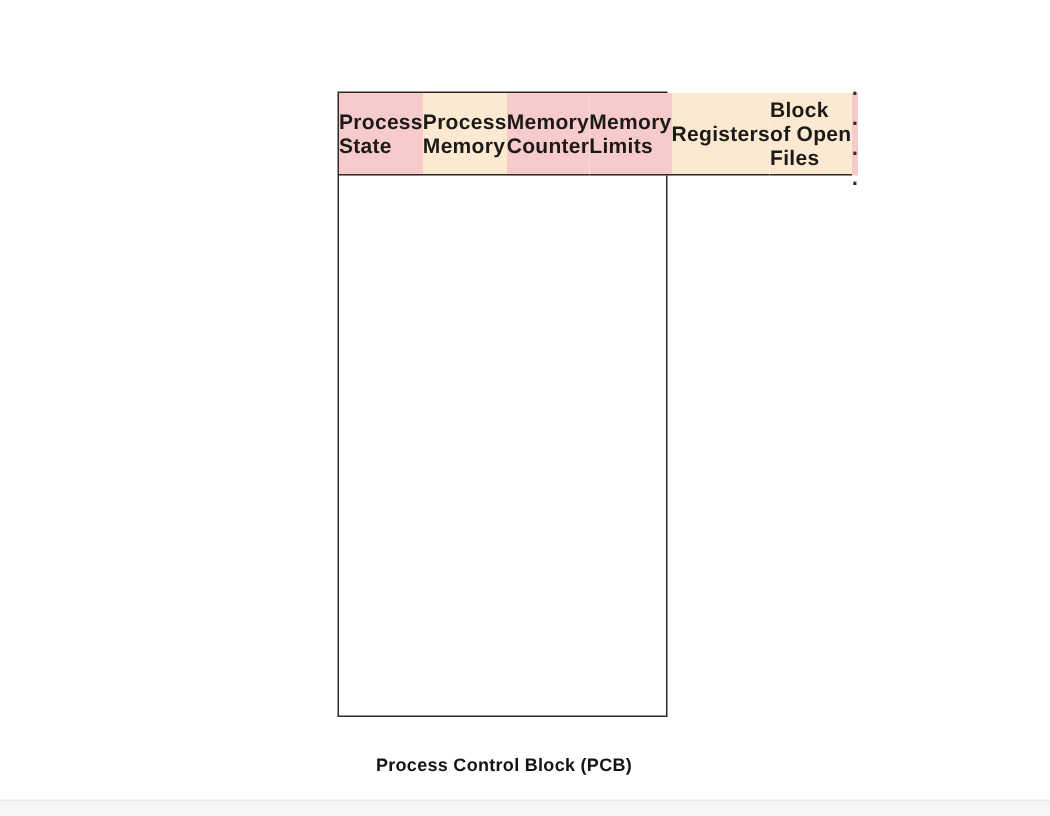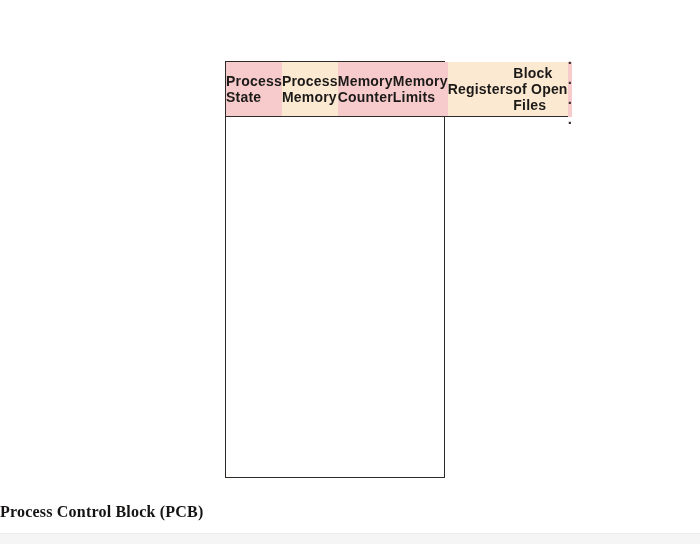--- a/index.html
+++ b/index.html
@@ -57,26 +57,25 @@
     font-weight: bold;
     color: #3a2e2c;
     line-height: 20px;
     height: 20px;
   }
   .caption {
     position: absolute;
     left: 0;
     top: 503px;
     width: 672px;
-    text-align: left;
-    font-size: 16px;
+    text-align: center;
+    font-size: 12px;
     font-weight: bold;
     color: #161413;
     letter-spacing: 0.2px;
-    font-family: Liberation Serif, serif;
   }
   .bottom-strip {
     position: absolute;
     left: 0;
     bottom: 0;
     width: 700px;
     height: 10px;
     background: #f5f5f5;
     border-top: 1px solid #ececec;
   }

